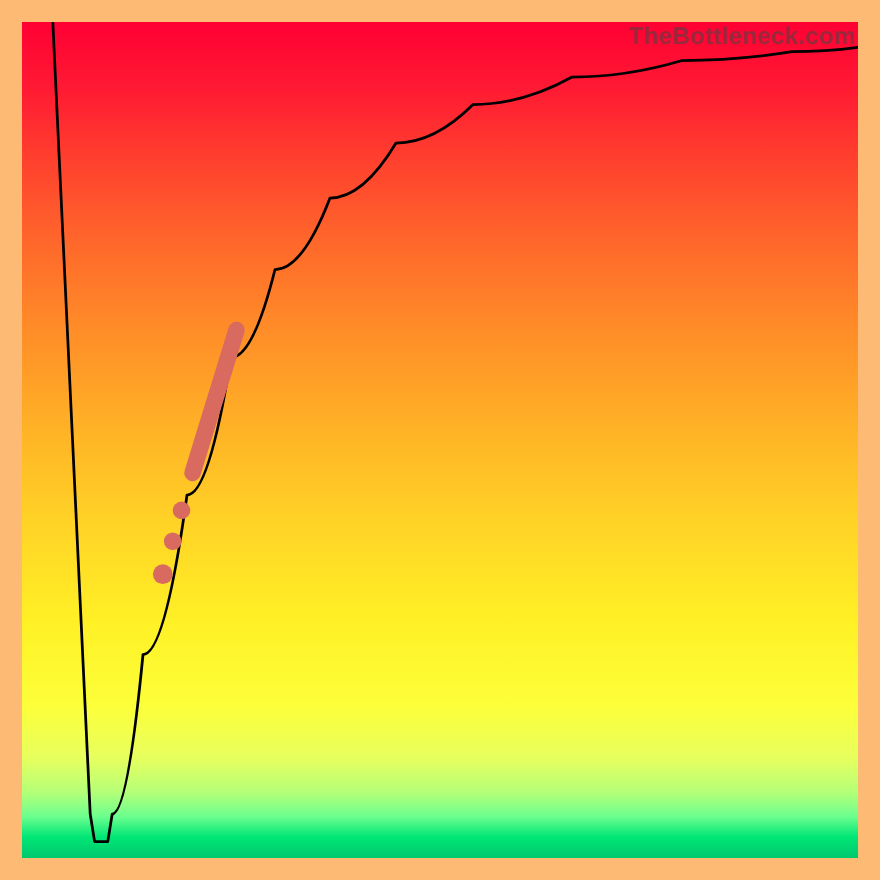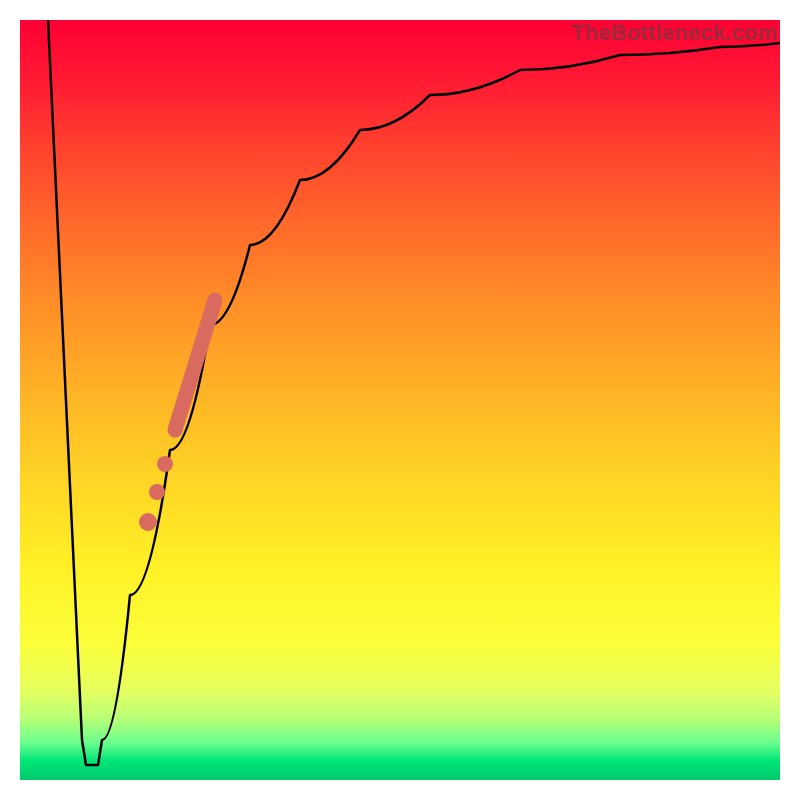--- a/index.html
+++ b/index.html
@@ -8,21 +8,21 @@
     width: 800px;
     height: 800px;
     overflow: hidden;
     font-family: Arial, Helvetica, sans-serif;
     background: #000;
   }
   .outer {
     position: relative;
     width: 800px;
     height: 800px;
-    background: #ffffff;
+    background: #fdba74;
   }
   .plot-area {
     position: absolute;
     left: 20px;
     top: 20px;
     width: 760px;
     height: 760px;
     overflow: hidden;
   }
   .gradient-bg {

